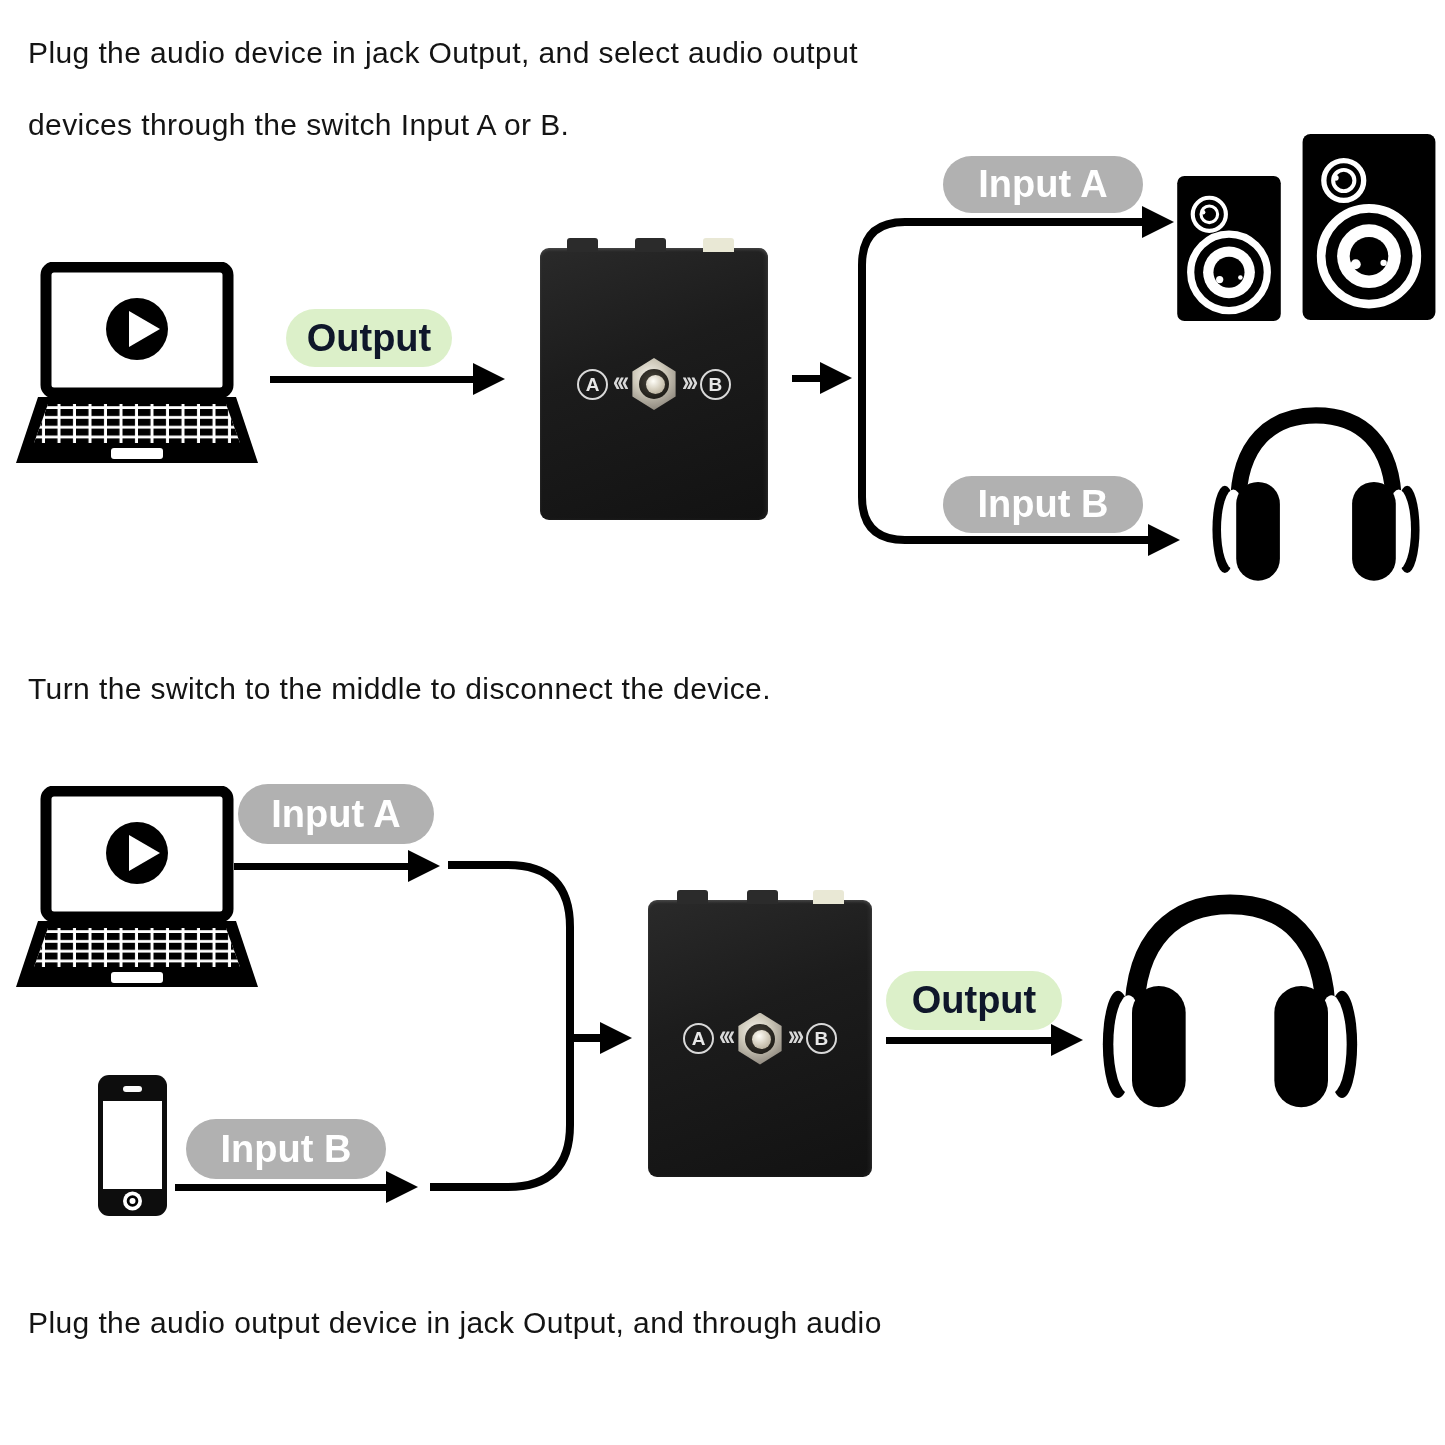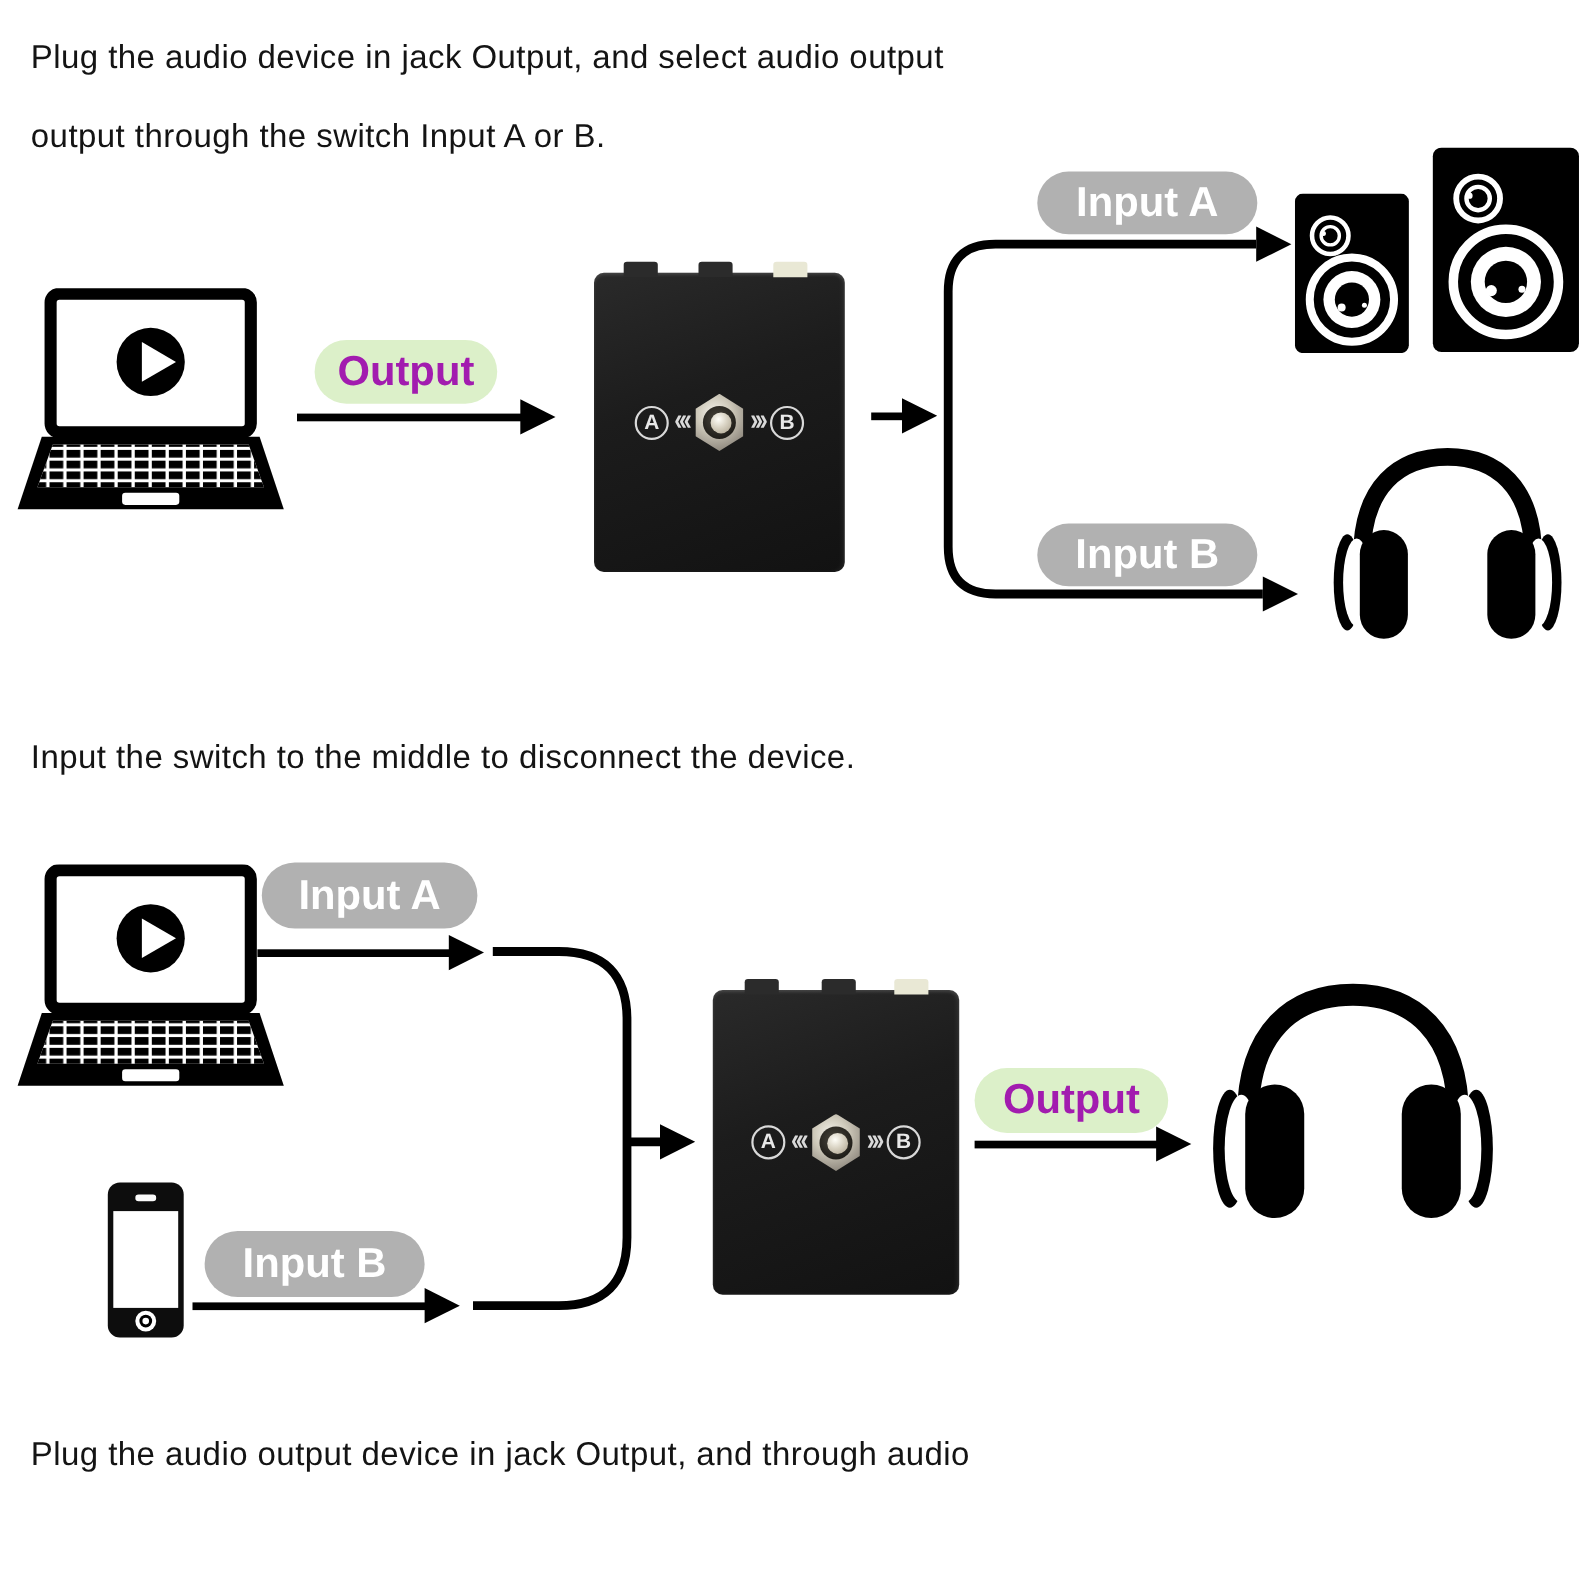--- a/index.html
+++ b/index.html
@@ -10,21 +10,21 @@
   .abs { position:absolute; }
   .instr {
     position:absolute; left:28px; font-size:30px; color:#141414;
     letter-spacing:0.4px; white-space:nowrap;
   }
   
   .pill {
     position:absolute; border-radius:30px; display:flex; align-items:center;
     justify-content:center; font-weight:bold; white-space:nowrap;
   }
-  .pill.green { background:#dcf0c9; color:#a21caf; font-size:38px; }
+  .pill.green { background:#dcf0c9; color:#0f172a; font-size:38px; }
   .pill.gray  { background:#b1b1b1; color:#ffffff; font-size:38px; }
   
   .ln { position:absolute; height:7px; background:#000; }
   .ah { position:absolute; width:0; height:0;
         border-top:16px solid transparent; border-bottom:16px solid transparent;
         border-left:32px solid #000; }
   
   .swbox {
     position:absolute; border-radius:9px;
     background:linear-gradient(160deg,#2a2a2a 0%, #1c1c1c 40%, #121212 100%);
@@ -57,22 +57,22 @@
     border-radius:50%; background:radial-gradient(circle at 38% 32%, #fffef8 0%, #d8d2c2 45%, #a99f8a 100%);
   }
   svg { display:block; }
 </style>
 </head>
 <body>
 
 <div class="canvas">
 
   <div class="instr" style="top:36px">Plug the audio device in jack Output, and select audio output</div>
-  <div class="instr" style="top:108px">output through the switch Input A or B.</div>
-  <div class="instr" style="top:672px">Input the switch to the middle to disconnect the device.</div>
+  <div class="instr" style="top:108px">devices through the switch Input A or B.</div>
+  <div class="instr" style="top:672px">Turn the switch to the middle to disconnect the device.</div>
   <div class="instr" style="top:1306px">Plug the audio output device in jack Output, and through audio</div>
 
   <div class="abs" style="left:14px; top:262px; width:246px; height:208px;">
     <svg width="246" height="208" viewBox="0 0 246 208">
       <defs>
         <pattern id="keys1" width="15.5" height="9.8" patternUnits="userSpaceOnUse">
           <rect width="12.5" height="7" fill="#000"></rect>
         </pattern>
       </defs>
       <rect x="32" y="5" width="182" height="126" rx="8" fill="#fff" stroke="#000" stroke-width="11"></rect>

